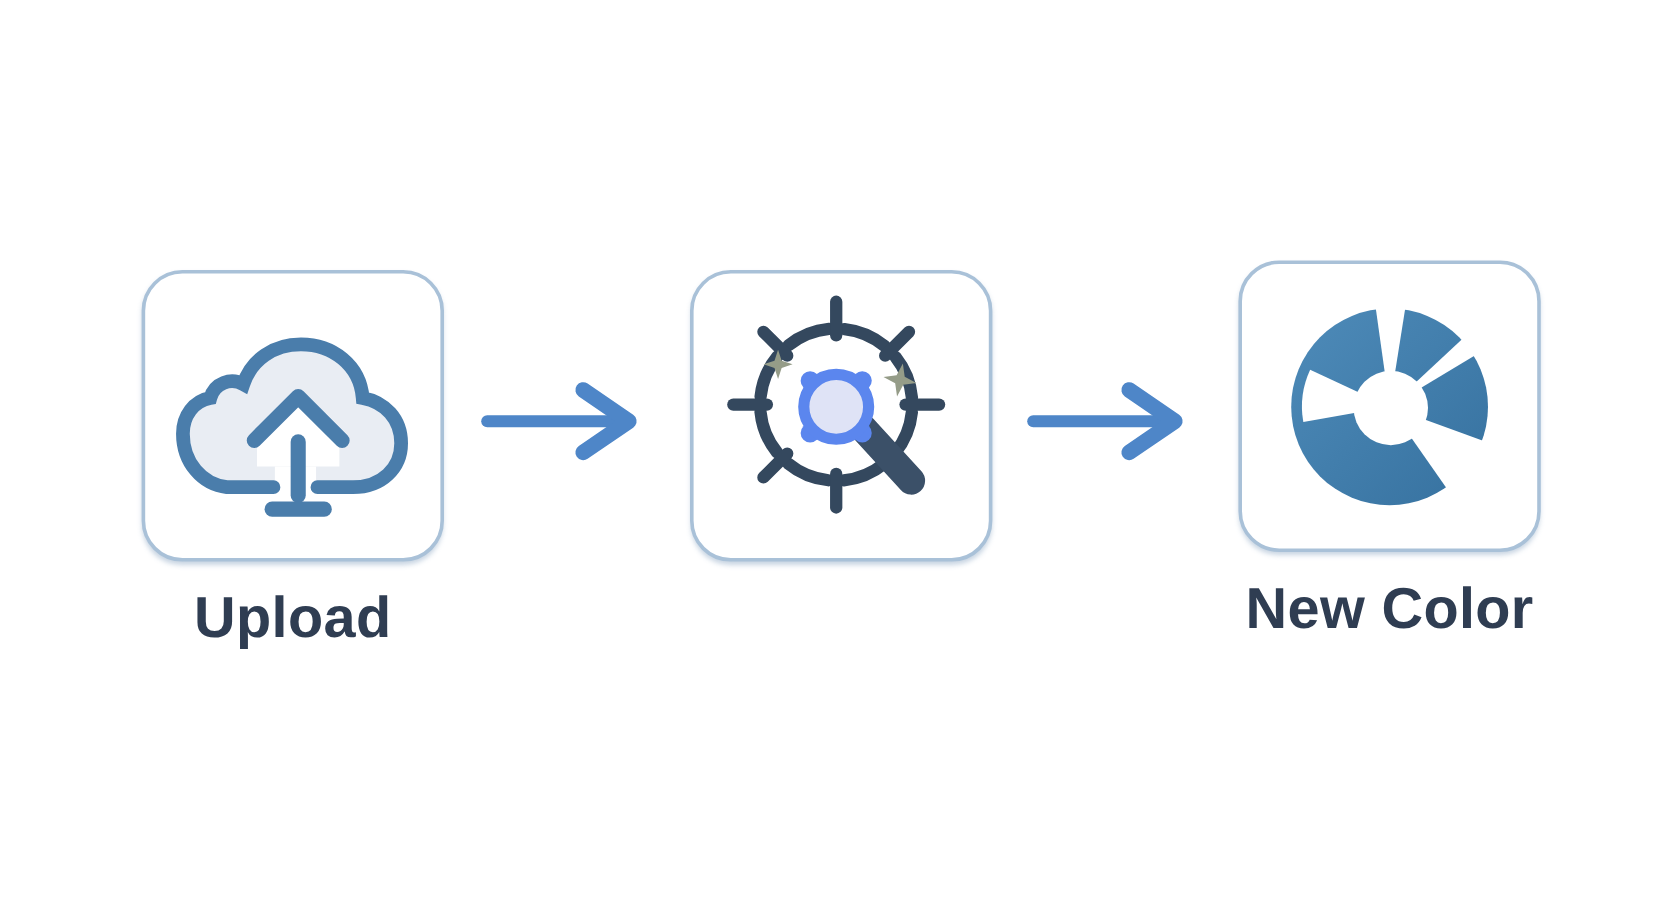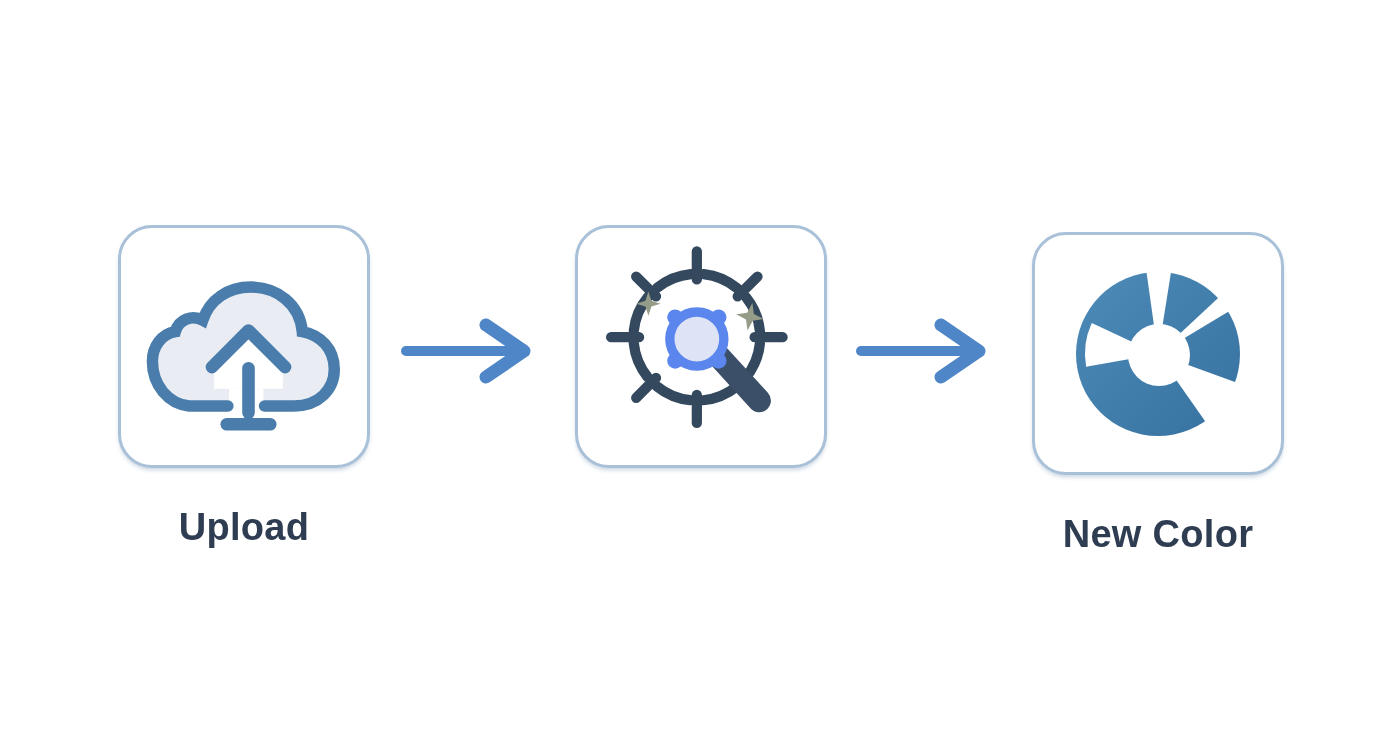--- a/index.html
+++ b/index.html
@@ -4,31 +4,31 @@
 <style>
   html,body{margin:0;padding:0;}
   body{
     width:1392px;height:752px;position:relative;overflow:hidden;
     background:var(--background,#ffffff);
     font-family:"Liberation Sans",sans-serif;
   }
   .step{position:absolute;width:252px;display:flex;flex-direction:column;align-items:center;}
   #step-1{left:118px;top:225px;}
   #step-2{left:575px;top:225px;}
-  #step-3{left:1032px;top:232px;}
+  #step-3{left:1032px;top:217px;}
   .card{
     width:252px;height:243px;box-sizing:border-box;
     border:3px solid var(--card-border,#a9c1d8);
     border-radius:34px;
     background:var(--card-background,#ffffff);
     display:flex;align-items:center;justify-content:center;
     box-shadow:0 3px 4px -1px rgba(130,160,190,.45);
   }
   .label{
-    margin-top:38px;font-size:38px;font-weight:700;
+    margin-top:20px;font-size:48px;font-weight:700;
     color:var(--label-text,#2f3d52);letter-spacing:.3px;white-space:nowrap;
   }
   .arrow{position:absolute;top:316px;width:140px;height:70px;}
   #arrow-1{left:400px;}
   #arrow-2{left:855px;}
   
   .cloud-body{fill:var(--cloud-fill,#e9edf3);}
   .cloud-line{fill:none;stroke:var(--cloud-stroke,#4a7dab);stroke-width:10;stroke-linecap:round;}
   .cloud-arrow{fill:none;stroke:var(--cloud-stroke,#4a7dab);stroke-width:11;stroke-linecap:round;stroke-linejoin:round;}
   .notch{fill:#ffffff;}

